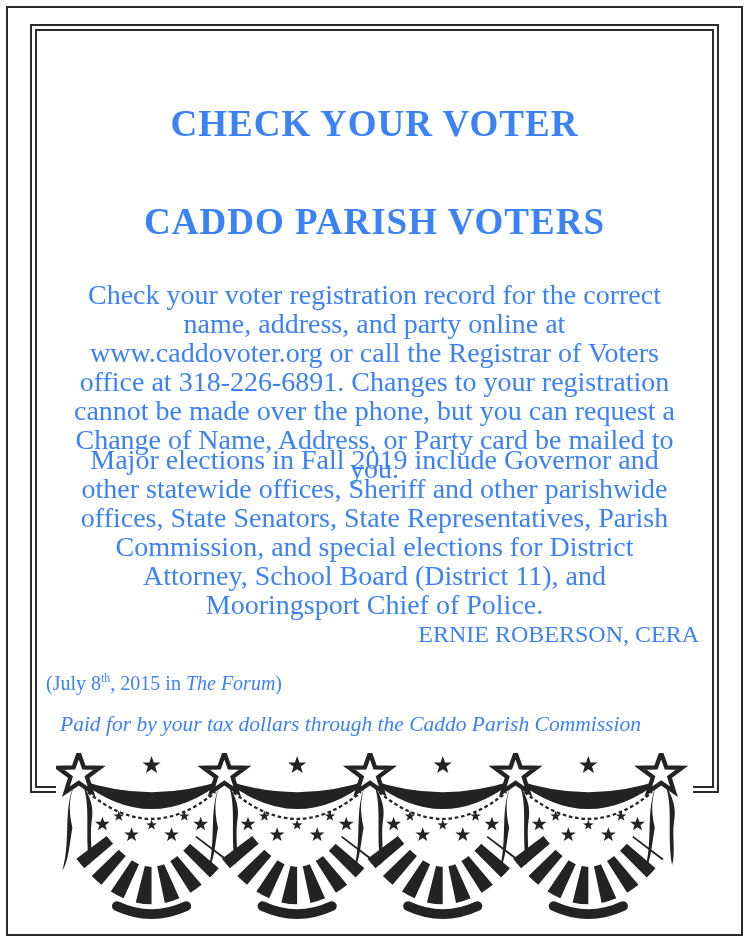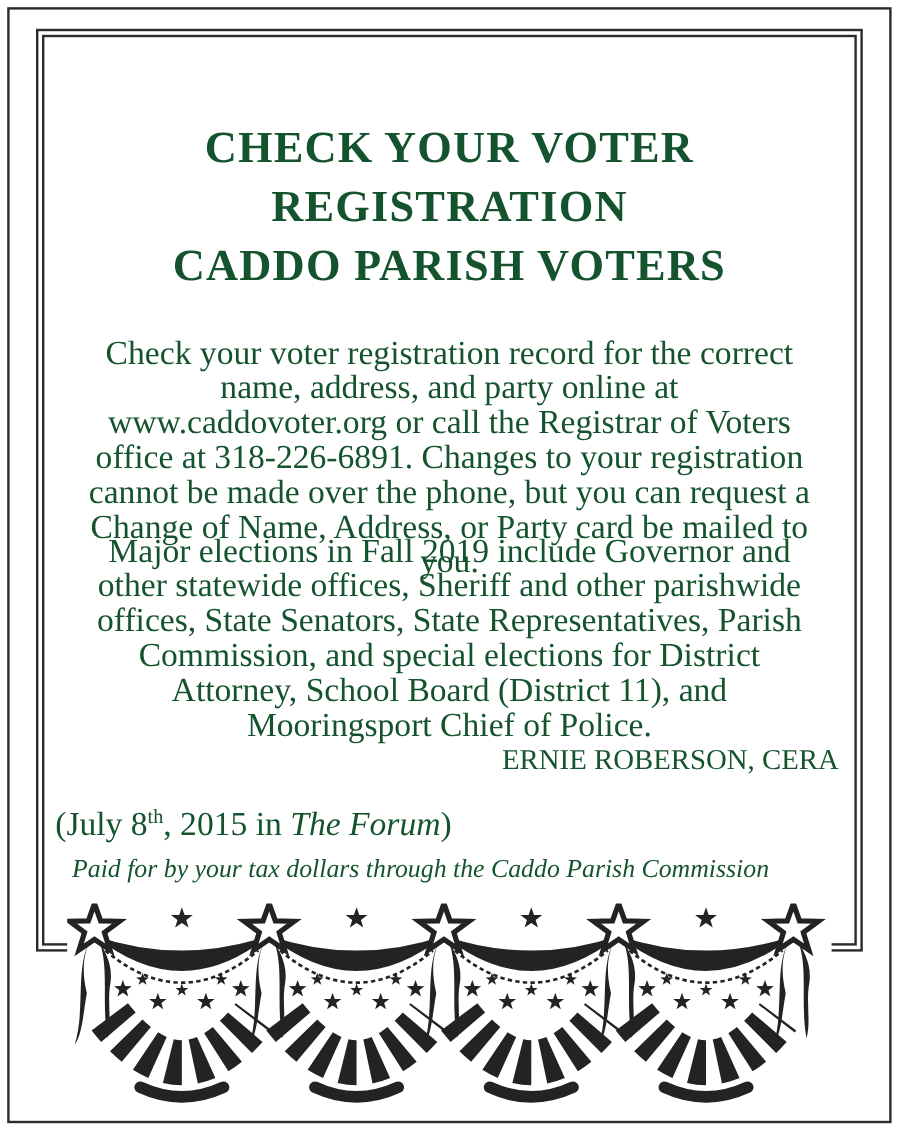--- a/index.html
+++ b/index.html
@@ -1,21 +1,21 @@
 <!DOCTYPE html>
 <html><head>
 <meta charset="utf-8">
 <style>
   html, body { margin: 0; padding: 0; background: #ffffff; }
   .page {
     position: relative;
     width: 749px;
     height: 942px;
     background: #ffffff;
-    color: #14532d;
+    color: #3b82f6;
     font-family: "Liberation Serif", serif;
     overflow: hidden;
   }
   .outer-border {
     position: absolute;
     inset: 6px;
     border: 2px solid #2b2b2b;
   }
   .inner-frame {
     position: absolute;
@@ -55,21 +55,21 @@
     font-family: Liberation Serif, serif;
   }
   .date-row {
     position: absolute;
     left: 46px;
     right: 50px;
     top: 672px;
     display: flex;
     justify-content: space-between;
     align-items: flex-start;
-    font-size: 28px;
+    font-size: 20px;
   }
   .date-note sup {
     font-size: 60%;
     vertical-align: super;
     line-height: 0;
   }
   .funding-note {
     position: absolute;
     left: 60px;
     right: 60px;
@@ -90,21 +90,21 @@
 </head>
 <body>
 
 <div class="page">
 
   <div class="outer-border"></div>
   <div class="inner-frame"></div>
 
   <h1 class="headline">
     <span>CHECK YOUR VOTER</span><br>
-    <span>REGISTRATION</span><br>
+    <br>
     <span>CADDO PARISH VOTERS</span>
   </h1>
 
   <p class="body-paragraph para-1">Check your voter registration record for the correct name, address, and party online at www.caddovoter.org or call the Registrar of Voters office at 318-226-6891. Changes to your registration cannot be made over the phone, but you can request a Change of Name, Address, or Party card be mailed to you.</p>
 
   <p class="body-paragraph para-2">Major elections in Fall 2019 include Governor and other statewide offices, Sheriff and other parishwide offices, State Senators, State Representatives, Parish Commission, and special elections for District Attorney, School Board (District 11), and Mooringsport Chief of Police.</p>
 
   <div class="sig-name">ERNIE ROBERSON, CERA</div>
 
   <div class="date-row">

